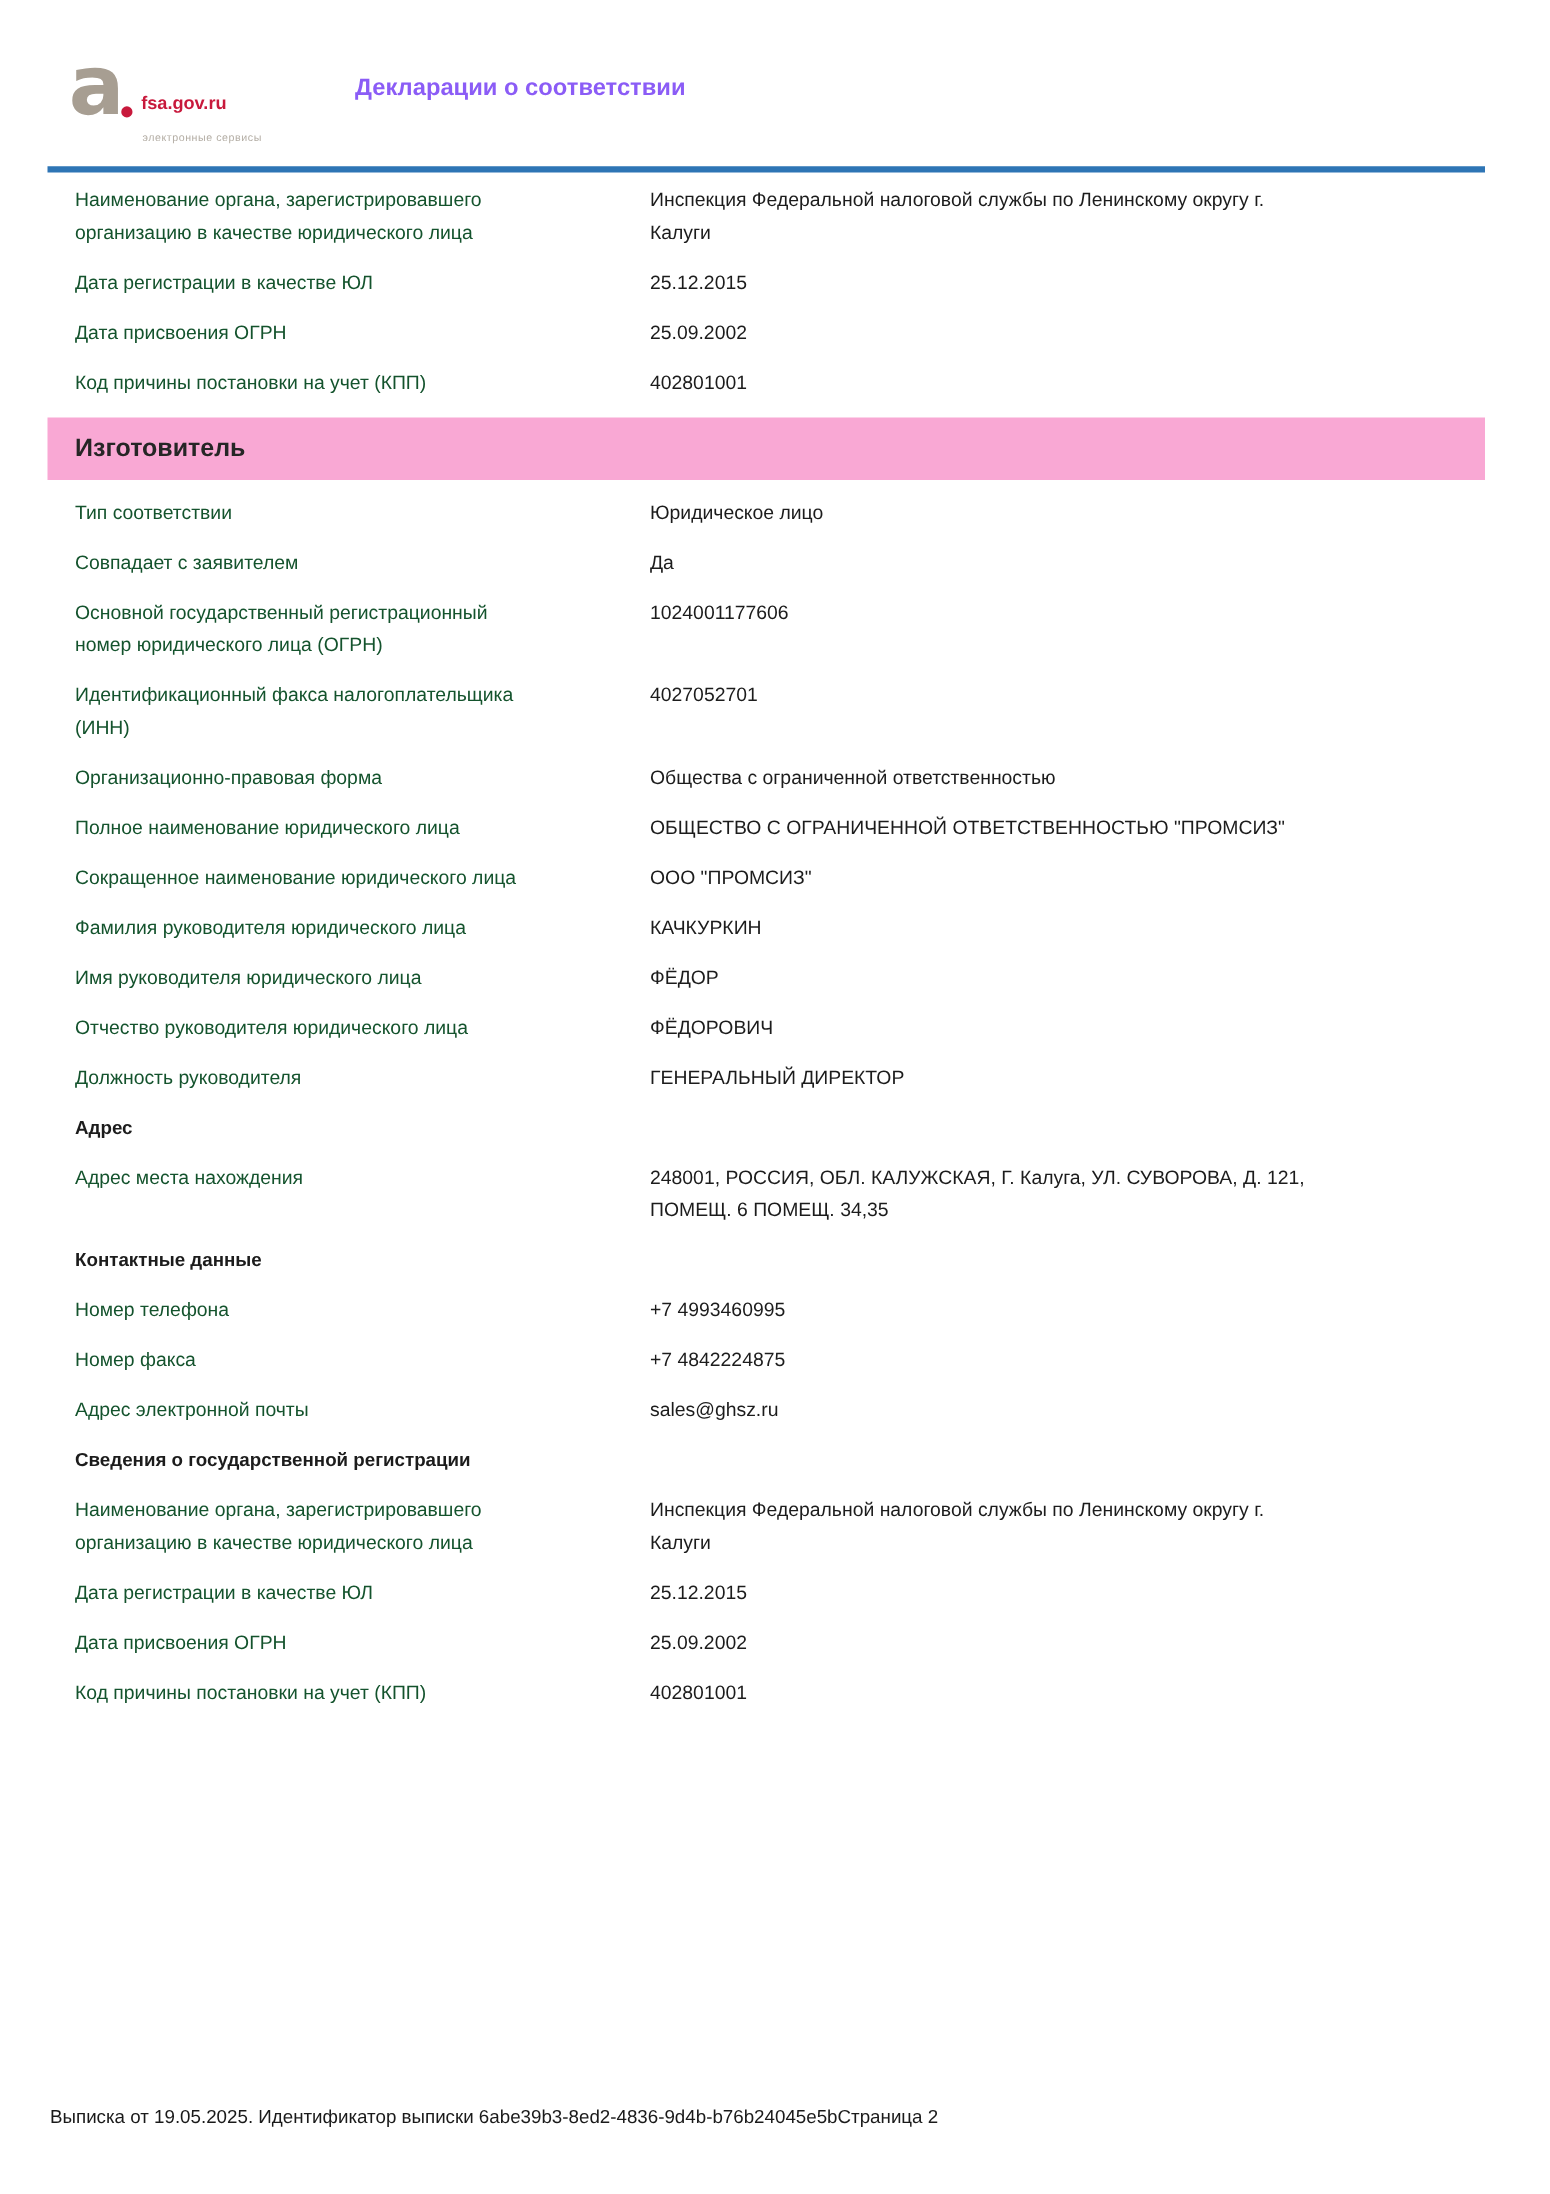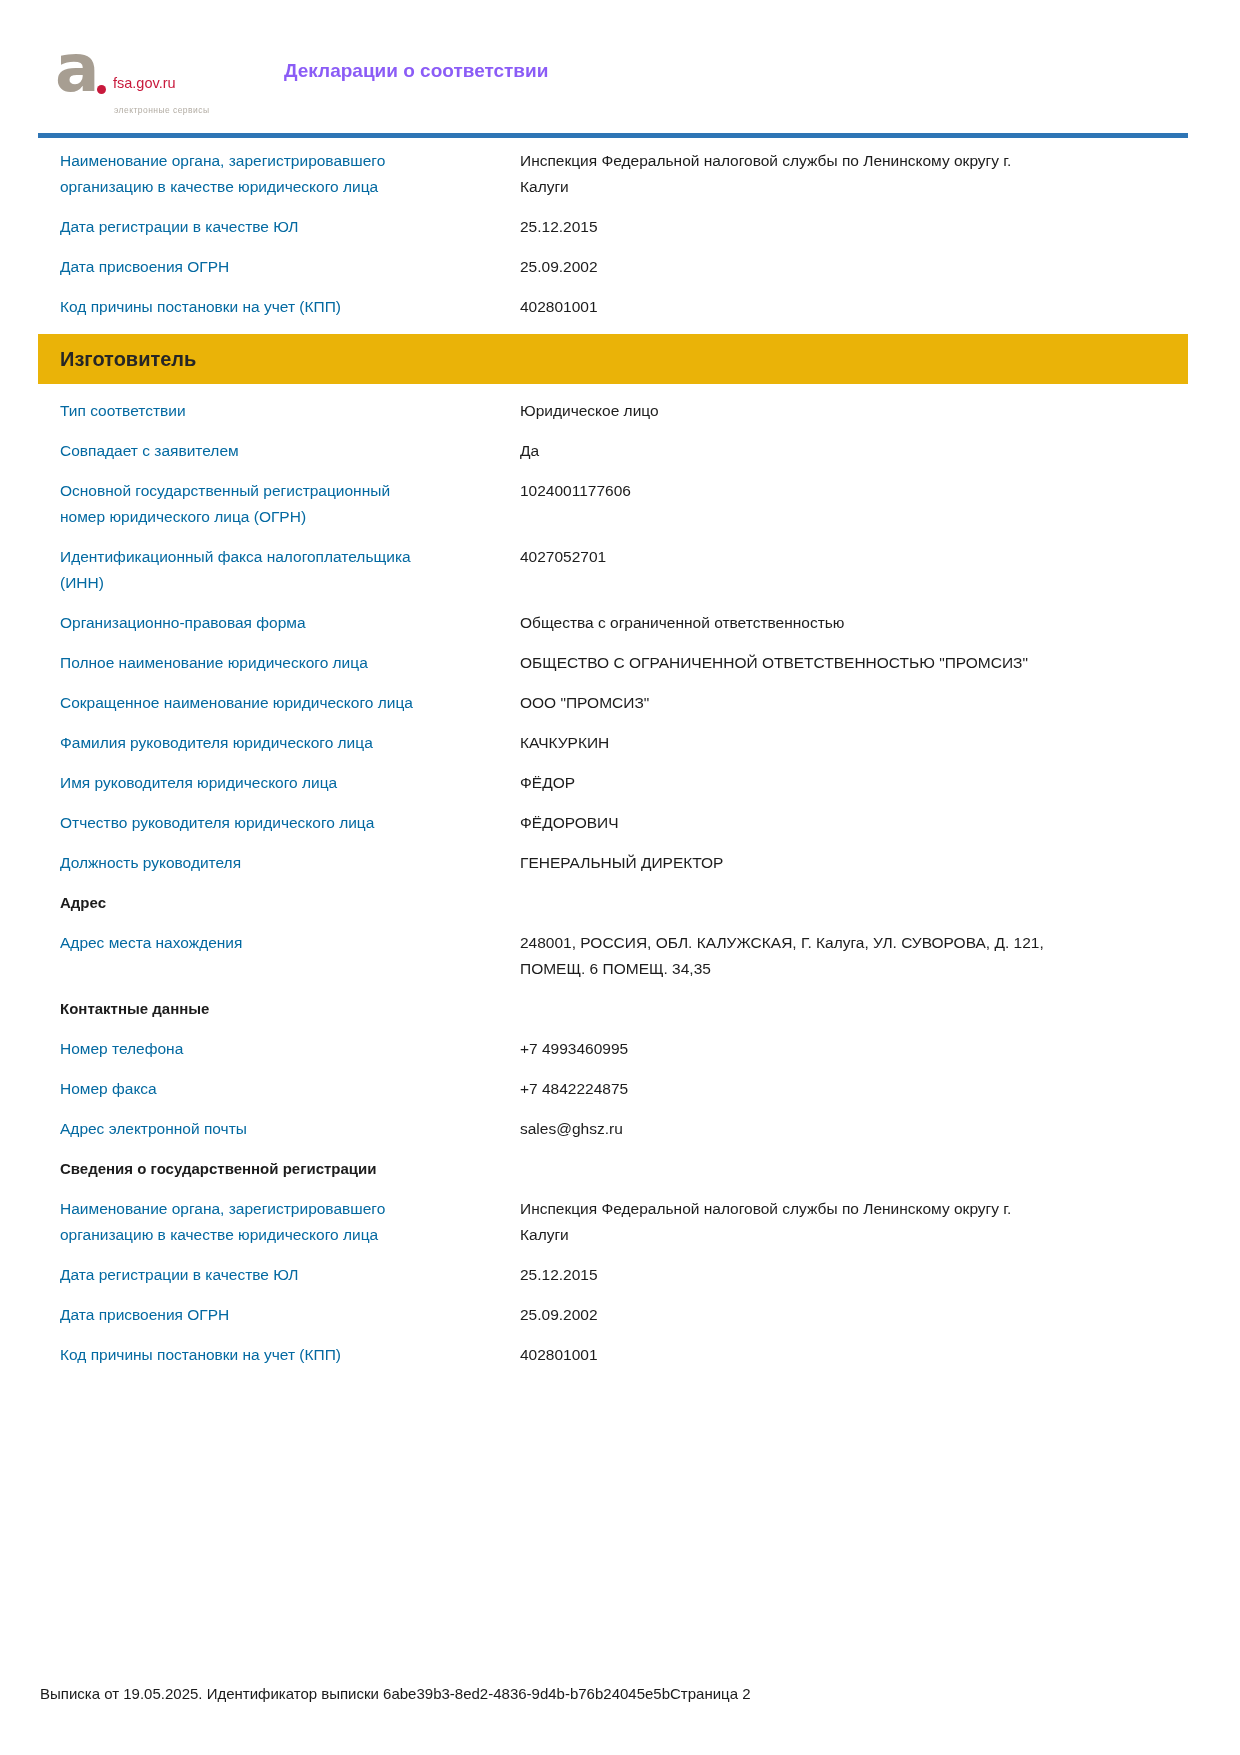--- a/index.html
+++ b/index.html
@@ -19,21 +19,21 @@
     font-size:66px; line-height:1;
     color:#a79e92;
   }
   .logo-dot{
     position:absolute; left:97px; top:85px;
     width:9px; height:9px; border-radius:50%;
     background:#c8193c;
   }
   .brand{
     position:absolute; left:113px; top:76px;
-    font-size:14.5px; font-weight:normal; color:#c8193c;
+    font-size:14.5px; font-weight:bold; color:#c8193c;
     line-height:1;
   }
   .tagline{
     position:absolute; left:114px; top:95px;
     font-size:8.5px; color:#b3ada4; letter-spacing:.45px;
     line-height:1;
     margin-top:11px;
   }
   .page-title{
     position:absolute; left:252px; top:60px;
@@ -52,31 +52,31 @@
   .row{
     display:flex;
     padding-left:22px;
     margin-bottom:14px;
     font-size:15.5px;
     line-height:26px;
   }
   .row .label{
     width:460px; flex:none;
     padding-right:20px; box-sizing:border-box;
-    color:#0369a1;
+    color:#14532d;
     white-space:pre-line;
   }
   .row .value{
     flex:1;
     color:#1c1c1c;
     white-space:pre-line;
   }
   .band{
     height:50px;
-    background:#eab308;
+    background:#f9a8d4;
     display:flex; align-items:center;
     padding-left:22px;
     margin-bottom:14px;
   }
   .band .band-text{
     font-size:20px; font-weight:bold; color:#262626;
   }
   .subheader{
     padding-left:22px;
     margin-bottom:14px;

